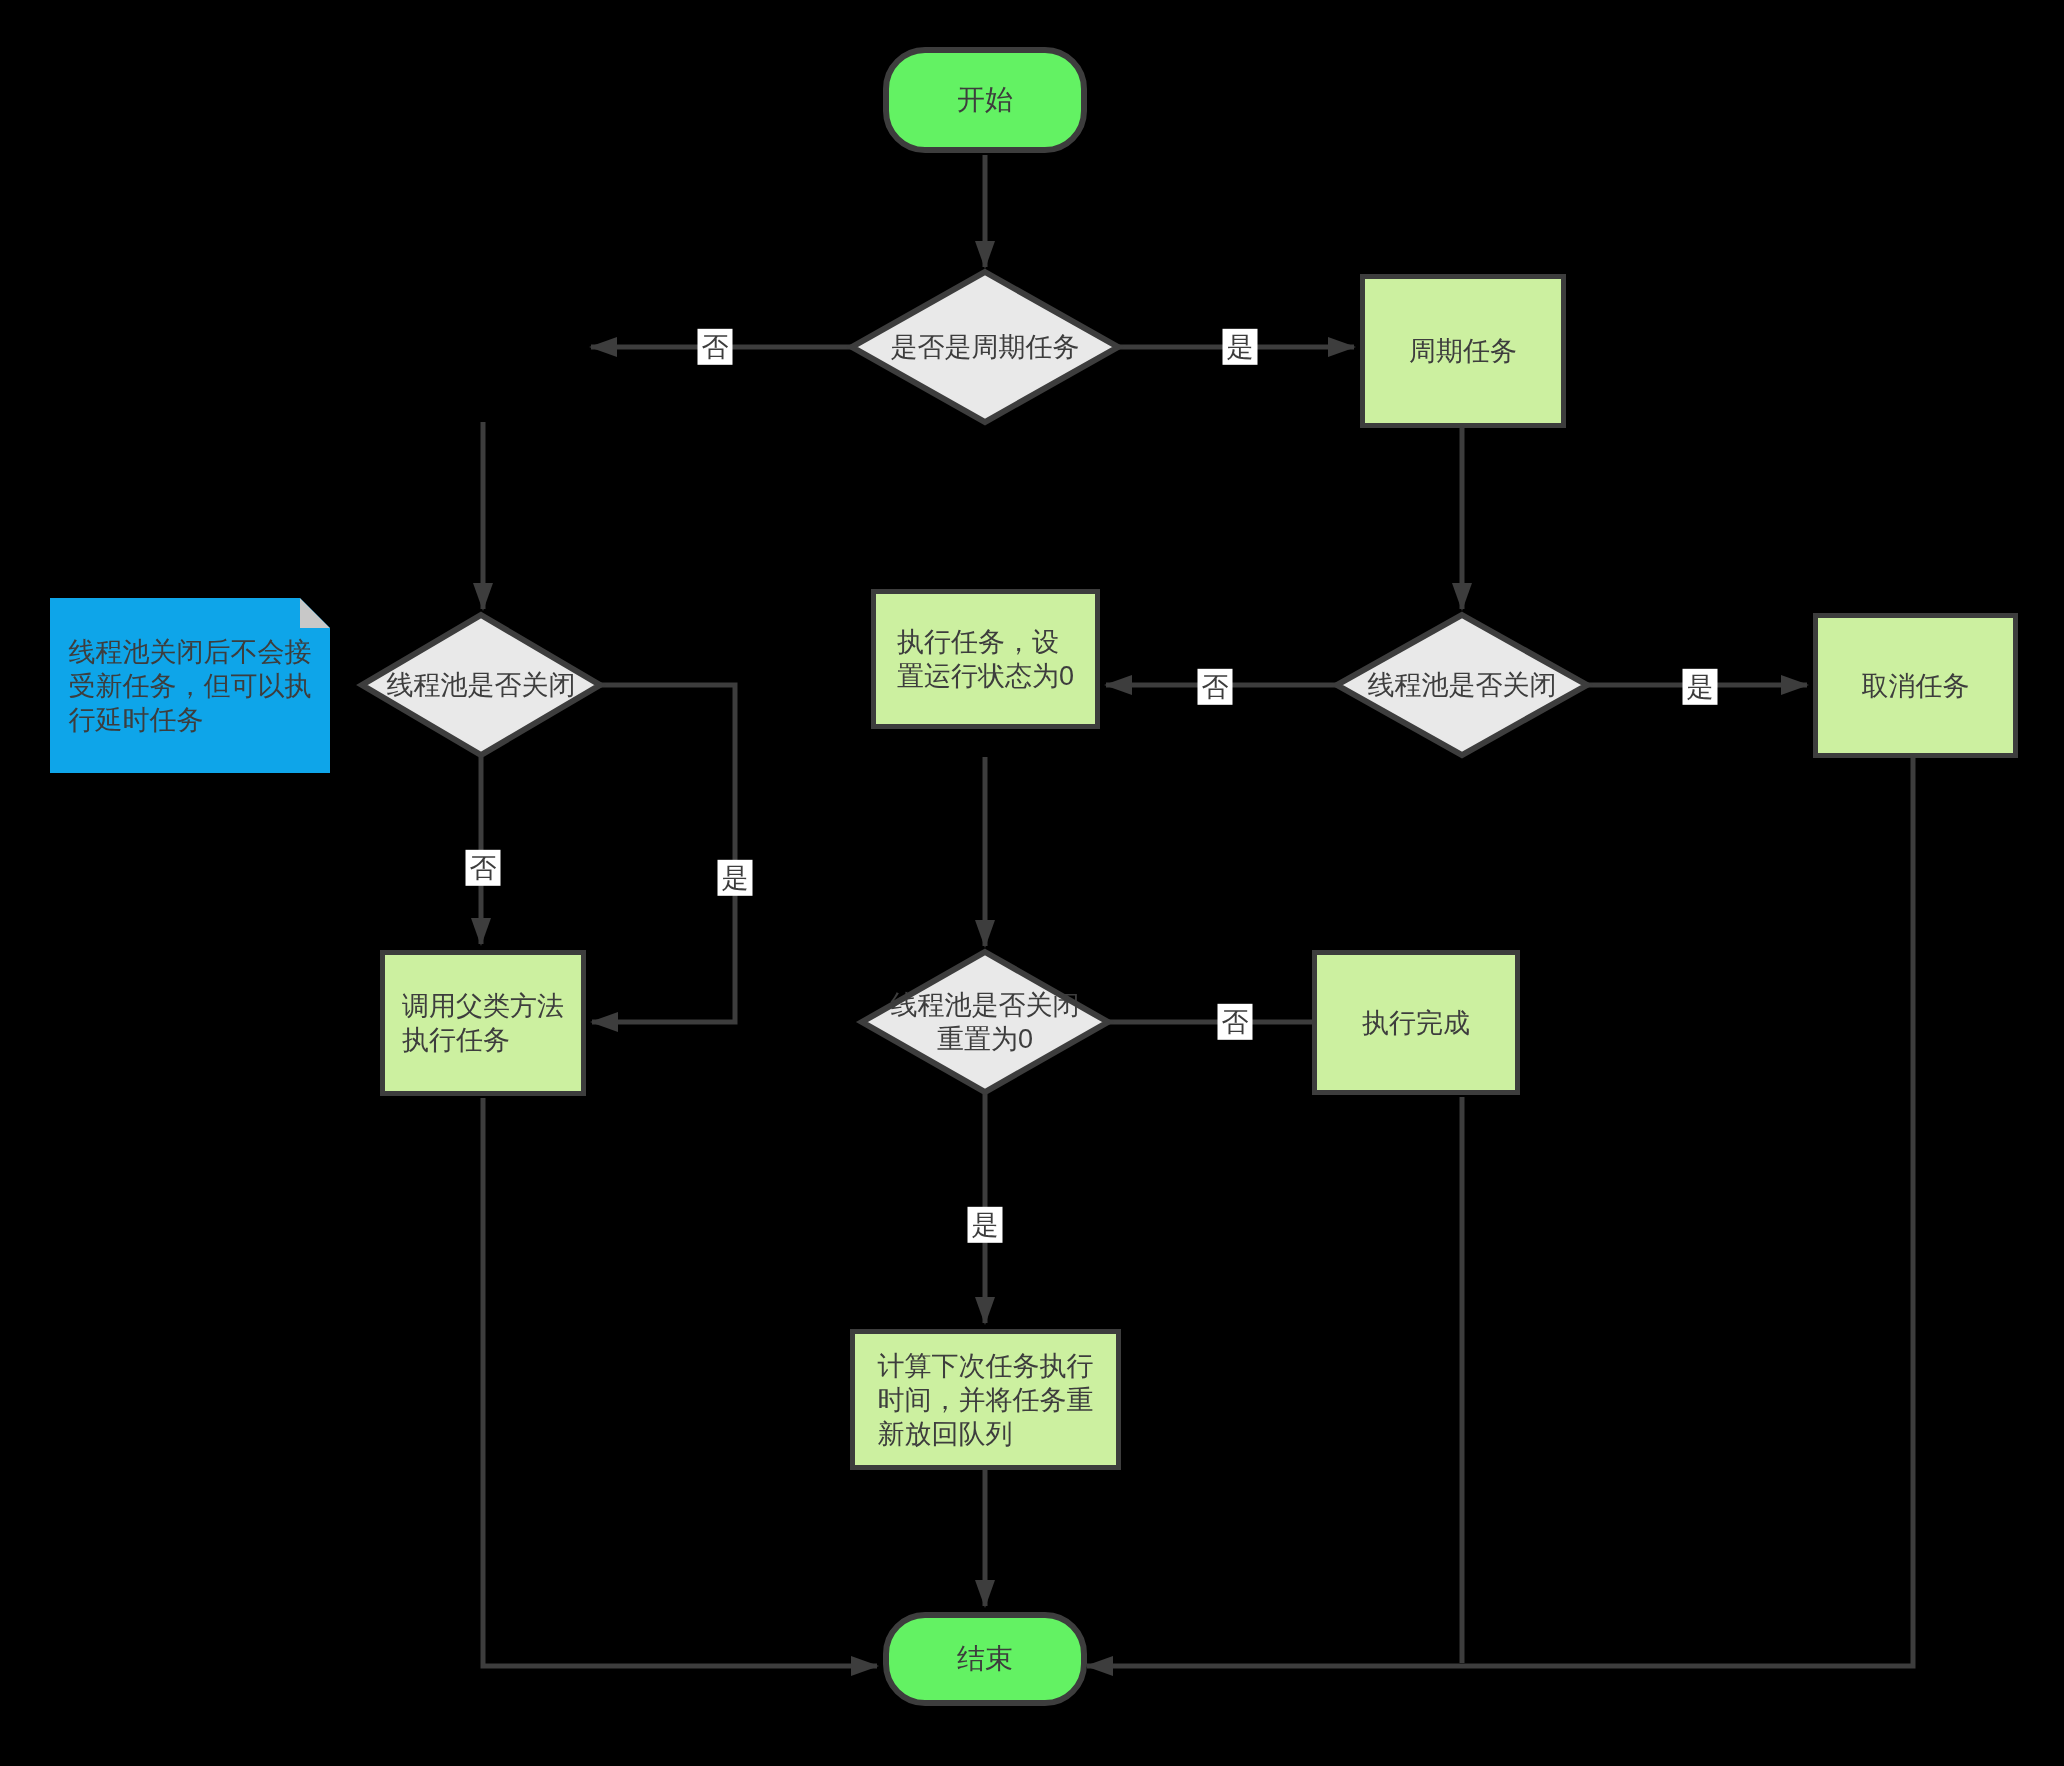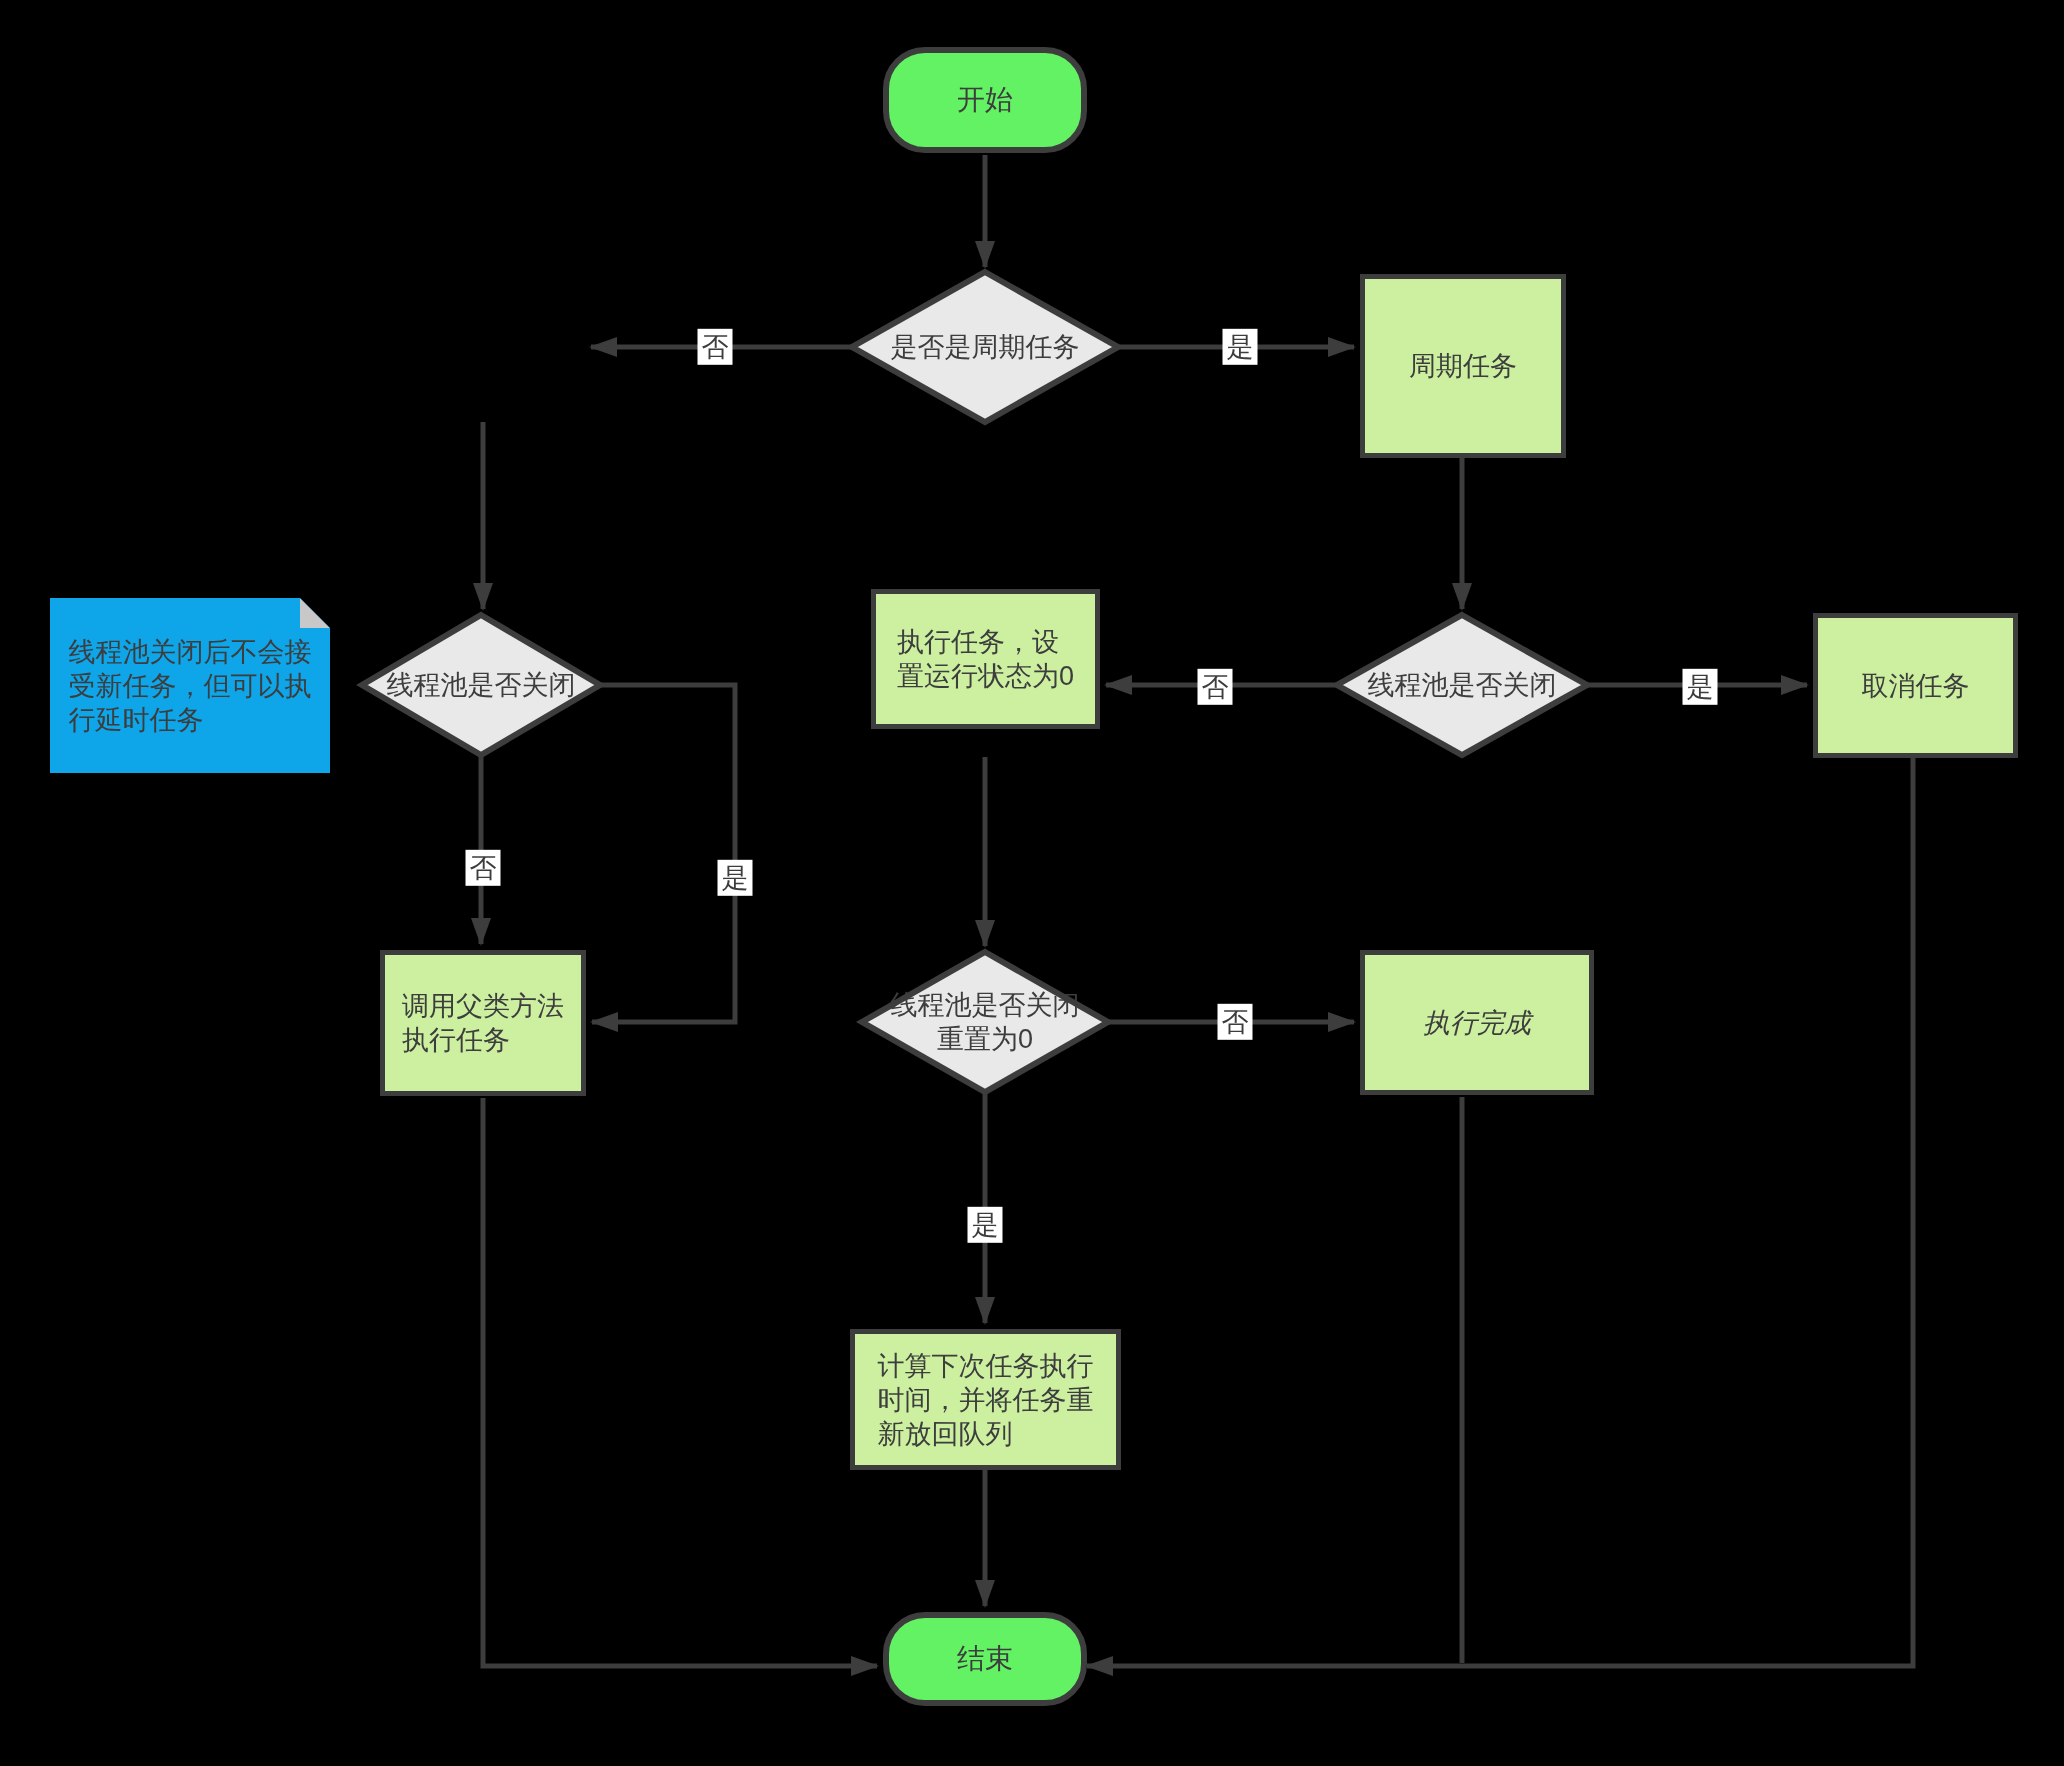--- a/index.html
+++ b/index.html
@@ -115,31 +115,31 @@
       <polygon points="1462,615 1587,685 1462,755 1337,685"></polygon>
       <polygon points="985,952 1108,1022 985,1092 862,1022"></polygon>
     </g>
   </svg>
 
   <div class="node terminal" style="left:883px; top:47px; width:204px; height:106px;">开始</div>
 
   <div class="node terminal" style="left:883px; top:1612px; width:204px; height:94px;">结束</div>
 
 
-  <div class="node process" style="left:1360px; top:274px; width:206px; height:184px;">周期任务</div>
+  <div class="node process" style="left:1360px; top:274px; width:206px; height:154px;">周期任务</div>
 
   <div class="node process" style="left:871px; top:589px; width:229px; height:140px;">执行任务，设
 置运行状态为0</div>
 
   <div class="node process" style="left:1813px; top:613px; width:205px; height:145px;">取消任务</div>
 
   <div class="node process" style="left:380px; top:950px; width:206px; height:146px;">调用父类方法
 执行任务</div>
 
-  <div class="node process" style="left:1360px; top:950px; width:234px; height:145px;font-style:italic;">执行完成</div>
+  <div class="node process" style="left:1312px; top:950px; width:208px; height:145px;">执行完成</div>
 
   <div class="node process" style="left:850px; top:1329px; width:271px; height:141px;">计算下次任务执行
 时间，并将任务重
 新放回队列</div>
 
   <div class="node note-node" style="left:50px; top:598px; width:280px; height:175px;">
     <span>线程池关闭后不会接
 受新任务，但可以执
 行延时任务</span>
     <span class="note-fold"></span>

